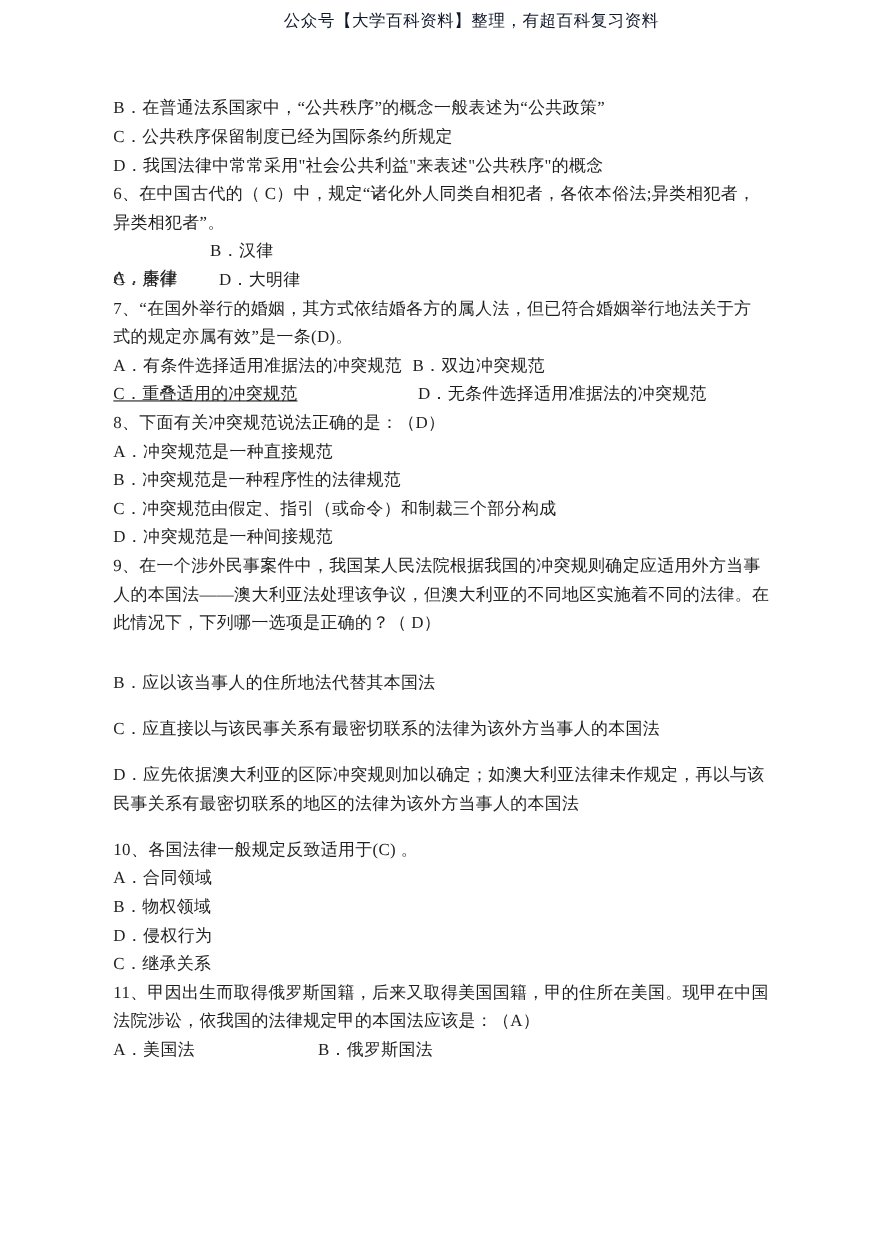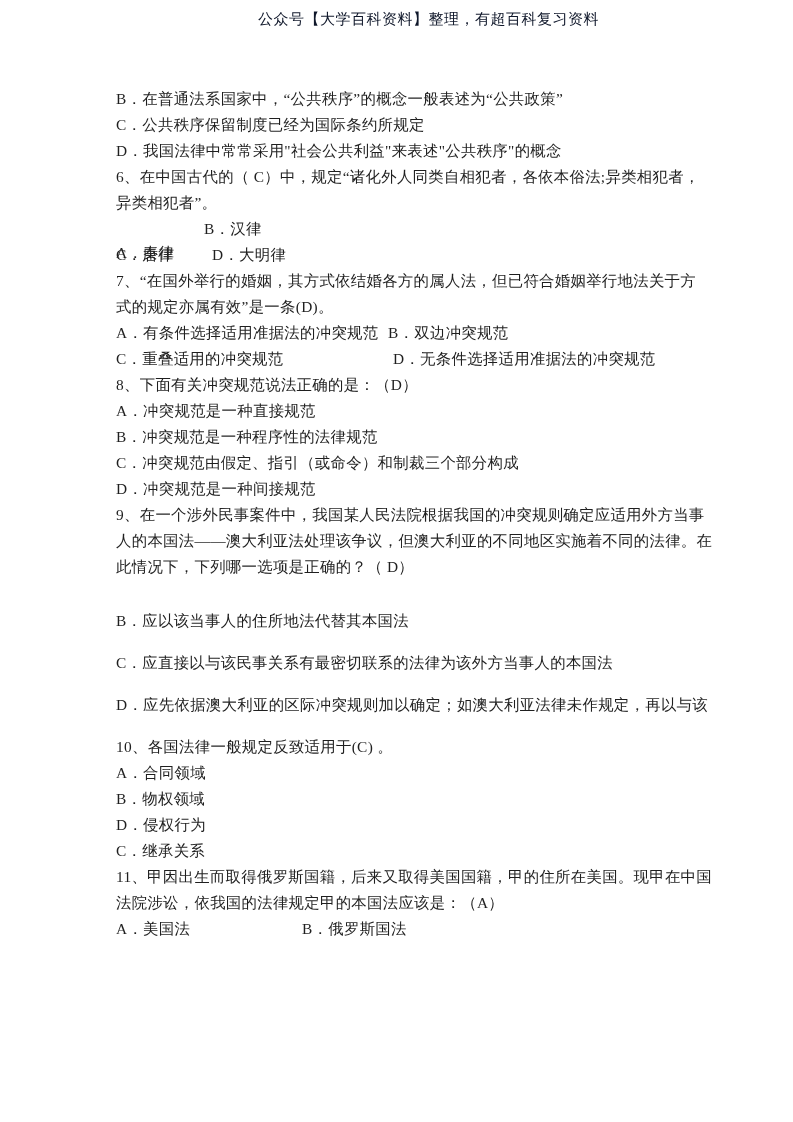--- a/index.html
+++ b/index.html
@@ -21,21 +21,21 @@
     left: 0;
     width: 100%;
     text-align: center;
     font-size: 15px;
     letter-spacing: 0.5px;
     white-space: nowrap;
   }
   .doc-body {
     position: absolute;
     top: 86px;
-    left: 116px;
+    left: 103px;
     width: 600px;
     font-size: 15.4px;
     color: #1f1f1f;
   }
   .line {
     line-height: 26px;
     height: 26px;
     white-space: nowrap;
     letter-spacing: 0.3px;
   }
@@ -53,32 +53,33 @@
       <div class="line">B．在普通法系国家中，“公共秩序”的概念一般表述为“公共政策”</div>
       <div class="line">C．公共秩序保留制度已经为国际条约所规定</div>
       <div class="line">D．我国法律中常常采用"社会公共利益"来表述"公共秩序"的概念</div>
       <div class="line">6、在中国古代的（  C）中，规定“诸化外人同类自相犯者，各依本俗法;异类相犯者，</div>
       <div class="line">异类相犯者”。</div>
       <div class="line"><span class="col" style="width: 88px; margin-top: 24px;">A．秦律</span><span class="col">B．汉律</span></div>
       <div class="line"><span class="col" style="width: 96px;">C．唐律</span><span class="col">D．大明律</span></div>
       <div class="line">7、“在国外举行的婚姻，其方式依结婚各方的属人法，但已符合婚姻举行地法关于方</div>
       <div class="line">式的规定亦属有效”是一条(D)。</div>
       <div class="line"><span class="col" style="width: 272px;">A．有条件选择适用准据法的冲突规范</span><span class="col">B．双边冲突规范</span></div>
-      <div class="line"><span class="col" style="width: 277px;">C．重叠适用的冲突规范</span><span class="col">D．无条件选择适用准据法的冲突规范</span></div>
+      <div class="line"><span class="col" style="width: 277px; text-decoration: underline;">C．重叠适用的冲突规范</span><span class="col">D．无条件选择适用准据法的冲突规范</span></div>
       <div class="line">8、下面有关冲突规范说法正确的是：（D）</div>
       <div class="line">A．冲突规范是一种直接规范</div>
       <div class="line">B．冲突规范是一种程序性的法律规范</div>
       <div class="line">C．冲突规范由假定、指引（或命令）和制裁三个部分构成</div>
       <div class="line">D．冲突规范是一种间接规范</div>
       <div class="line">9、在一个涉外民事案件中，我国某人民法院根据我国的冲突规则确定应适用外方当事</div>
       <div class="line">人的本国法——澳大利亚法处理该争议，但澳大利亚的不同地区实施着不同的法律。在</div>
       <div class="line">此情况下，下列哪一选项是正确的？（ D）</div>
       <div class="line" style="margin-top: 28px;">B．应以该当事人的住所地法代替其本国法</div>
       <div class="line" style="margin-top: 16px;">C．应直接以与该民事关系有最密切联系的法律为该外方当事人的本国法</div>
       <div class="line" style="margin-top: 16px;">D．应先依据澳大利亚的区际冲突规则加以确定；如澳大利亚法律未作规定，再以与该</div>
+      <div class="line">民事关系有最密切联系的地区的法律为该外方当事人的本国法</div>
       <div class="line" style="margin-top: 16px;">10、各国法律一般规定反致适用于(C) 。</div>
       <div class="line">A．合同领域</div>
       <div class="line">B．物权领域</div>
       <div class="line">D．侵权行为</div>
       <div class="line">C．继承关系</div>
       <div class="line">11、甲因出生而取得俄罗斯国籍，后来又取得美国国籍，甲的住所在美国。现甲在中国</div>
       <div class="line">法院涉讼，依我国的法律规定甲的本国法应该是：（A）</div>
       <div class="line"><span class="col" style="width: 186px;">A．美国法</span><span class="col">B．俄罗斯国法</span></div>
     </div>
 </div>

